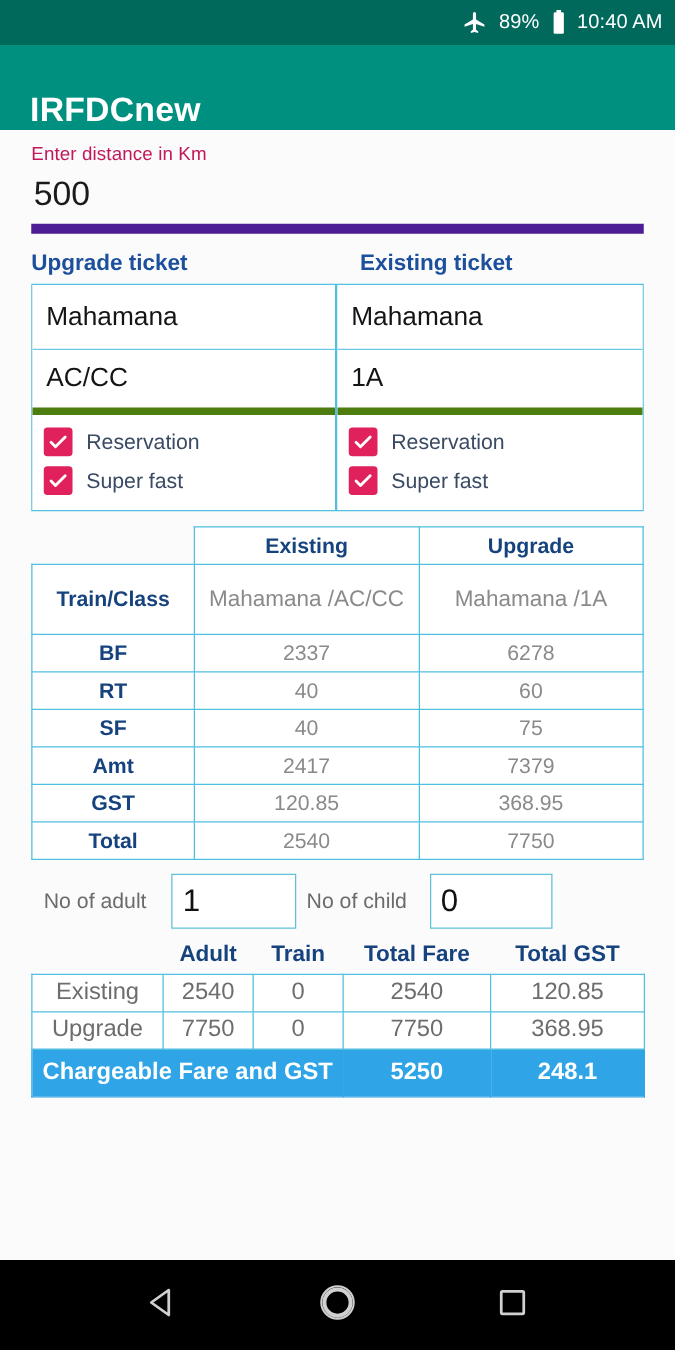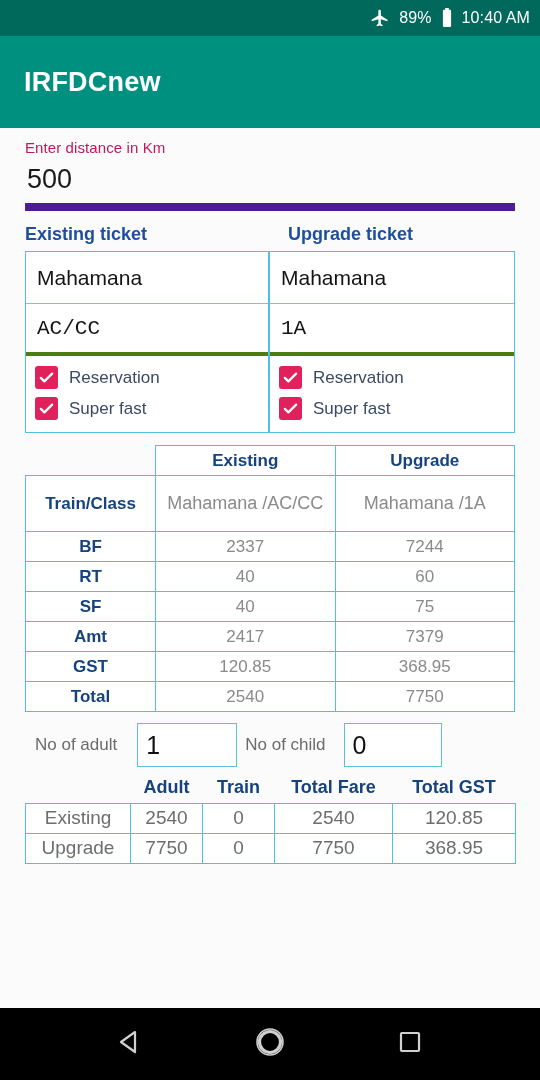--- a/index.html
+++ b/index.html
@@ -32,24 +32,24 @@
   .status-right {
     display: flex;
     align-items: center;
     gap: 9px;
   }
   .sb-text { font-size: 16px; letter-spacing: .1px; text-align: right; }
   .sb-icon { display: flex; align-items: center; }
 
   
   .app-bar {
-    height: 92px;
+    height: 68px;
     background: #009080;
     display: flex;
-    align-items: center;
+    align-items: flex-end;
     padding-left: 24px;
   }
   .app-title {
     color: #ffffff;
     font-size: 27px;
     font-weight: bold;
     letter-spacing: .2px;
   }
 
   
@@ -104,21 +104,21 @@
   .spinner-cell {
     height: 52px;
     display: flex;
     align-items: center;
     padding-left: 11px;
     font-size: 21px;
     color: #141414;
     border-bottom: 1px solid #6cc9e4;
     background: #ffffff;
   }
-  .spinner-cell.second { border-bottom: 4px solid #4d7c0f; font-family: Liberation Mono, monospace; }
+  .spinner-cell.second { border-bottom: 6px solid #4d7c0f; }
   .check-cell {
     background: #ffffff;
     padding: 6px 0 8px 9px;
   }
   .check-row {
     display: flex;
     align-items: center;
     gap: 11px;
     height: 31px;
   }
@@ -284,22 +284,22 @@
     <span class="app-title">IRFDCnew</span>
   </div>
 
   <div class="content">
 
     <div class="field-label">Enter distance in Km</div>
     <input class="distance-input" type="text" value="500" style="">
 
     
     <div class="ticket-heads">
+      <div>Upgrade ticket</div>
       <div>Existing ticket</div>
-      <div>Upgrade ticket</div>
     </div>
 
     
     <div class="ticket-panels">
 
       <div class="panel">
         <div class="spinner-cell">Mahamana</div>
         <div class="spinner-cell second">AC/CC</div>
         <div class="check-cell">
           <div class="check-row">
@@ -355,21 +355,21 @@
         <td class="ft-head">Upgrade</td>
       </tr>
       <tr class="ft-trainrow">
         <td class="ft-rowhead col-label">Train/Class</td>
         <td class="ft-val">Mahamana /AC/CC</td>
         <td class="ft-val">Mahamana /1A</td>
       </tr>
       <tr>
         <td class="ft-rowhead">BF</td>
         <td class="ft-val">2337</td>
-        <td class="ft-val">7244</td>
+        <td class="ft-val">6278</td>
       </tr>
       <tr>
         <td class="ft-rowhead">RT</td>
         <td class="ft-val">40</td>
         <td class="ft-val">60</td>
       </tr>
       <tr>
         <td class="ft-rowhead">SF</td>
         <td class="ft-val">40</td>
         <td class="ft-val">75</td>
@@ -417,20 +417,25 @@
         <td>2540</td>
         <td>120.85</td>
       </tr>
       <tr>
         <td class="rowname">Upgrade</td>
         <td>7750</td>
         <td>0</td>
         <td>7750</td>
         <td>368.95</td>
       </tr>
+      <tr class="chargeable-row">
+        <td class="cf-label" colspan="3">Chargeable Fare and GST</td>
+        <td>5250</td>
+        <td>248.1</td>
+      </tr>
     </tbody>
       </table>
 
   </div>
 
   <div class="nav-bar">
     <div class="nav-btn">
       <span>
         <svg width="30" height="30" viewBox="0 0 30 30">
           <path d="M20 5 L6 15 L20 25 Z" fill="none" stroke="#d0d0d0" stroke-width="2.2" stroke-linejoin="round"></path>

